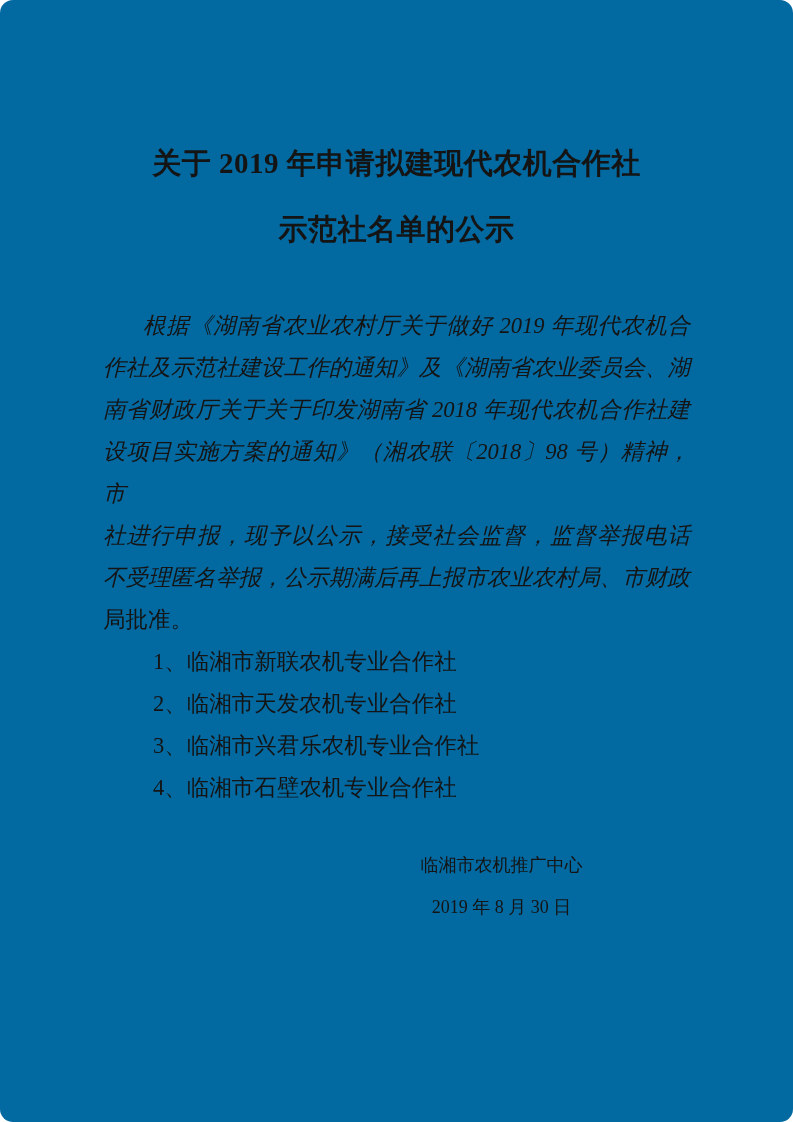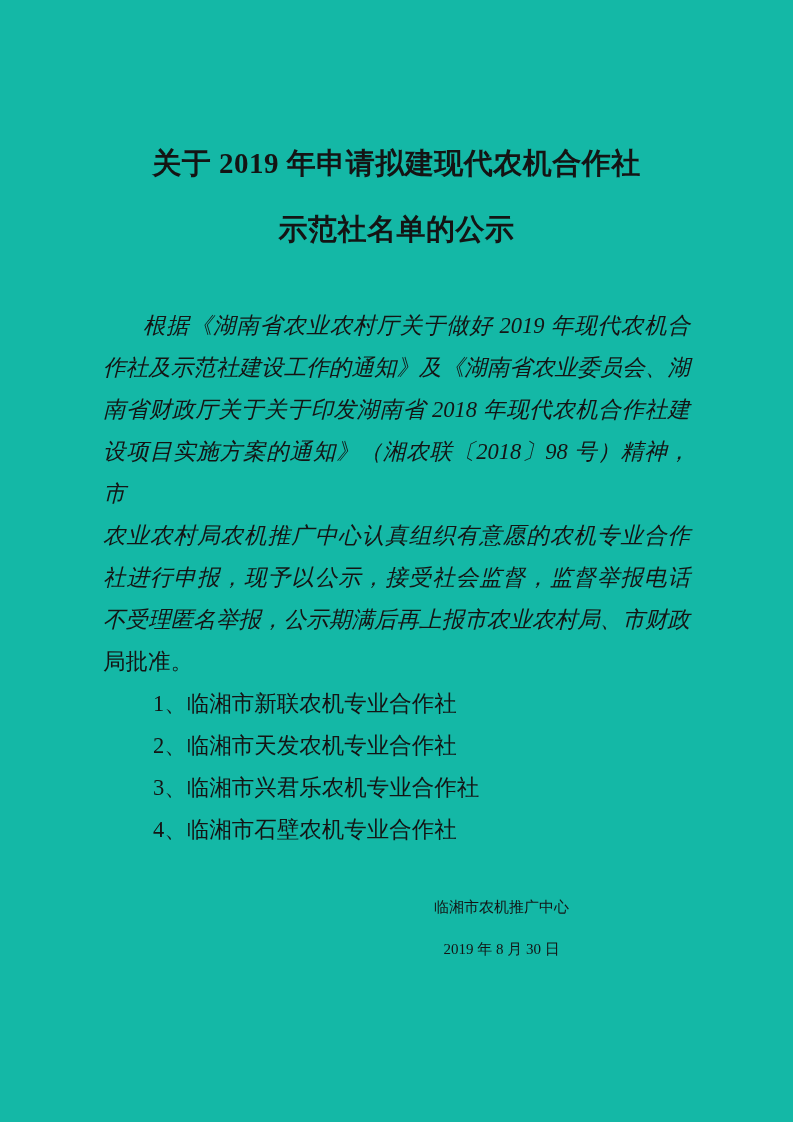--- a/index.html
+++ b/index.html
@@ -4,26 +4,27 @@
 <style>
   html, body {
     margin: 0;
     padding: 0;
     background: #ffffff;
   }
   .page {
     position: relative;
     width: 793px;
     height: 1122px;
-    background: #14b8a6;
+    background: #0369a1;
     box-sizing: border-box;
     padding: 130px 103px 0 103px;
     font-family: "Liberation Serif", "DejaVu Serif", serif;
     color: #141414;
     overflow: hidden;
+    border-radius: 13px;
   }
   .title-block {
     margin: 0 0 43px 0;
   }
   .title-line {
     font-size: 29px;
     font-weight: bold;
     text-align: center;
     line-height: 66px;
     letter-spacing: 0.5px;
@@ -50,40 +51,39 @@
   }
   .list-item {
     text-indent: 50px;
   }
   .signature-block {
     margin-top: 35px;
     padding-left: 210px;
     text-align: center;
   }
   .sig-line {
-    font-size: 15px;
+    font-size: 18px;
     line-height: 42px;
   }
 </style>
 </head>
 <body>
 
 <div class="page">
 
   <div class="title-block">
     <div class="title-line">关于 2019 年申请拟建现代农机合作社</div>
     <div class="title-line">示范社名单的公示</div>
   </div>
 
   <div class="paragraph">
     <div class="pline jline first-indent">根据《湖南省农业农村厅关于做好 2019 年现代农机合</div>
     <div class="pline jline">作社及示范社建设工作的通知》及《湖南省农业委员会、湖</div>
     <div class="pline jline">南省财政厅关于关于印发湖南省 2018 年现代农机合作社建</div>
     <div class="pline jline">设项目实施方案的通知》（湘农联〔2018〕98 号）精神，市</div>
-    <div class="pline jline">农业农村局农机推广中心认真组织有意愿的农机专业合作</div>
     <div class="pline jline">社进行申报，现予以公示，接受社会监督，监督举报电话</div>
     <div class="pline jline">不受理匿名举报，公示期满后再上报市农业农村局、市财政</div>
     <div class="pline plain-left">局批准。</div>
   </div>
 
 
   <div class="coop-list">
     <div class="pline list-item">1、临湘市新联农机专业合作社</div>
     <div class="pline list-item">2、临湘市天发农机专业合作社</div>
     <div class="pline list-item">3、临湘市兴君乐农机专业合作社</div>

